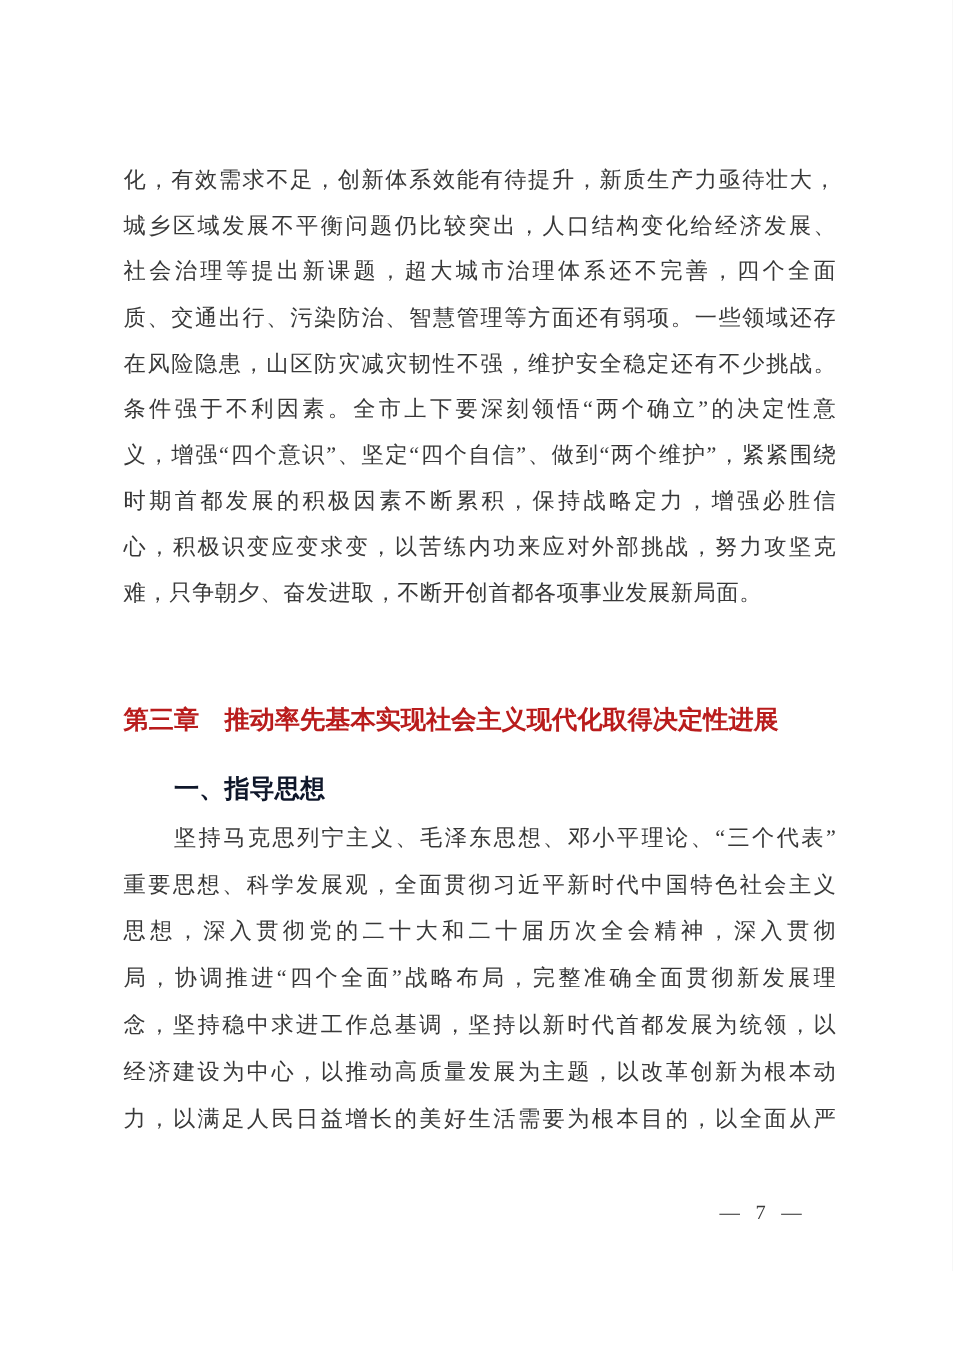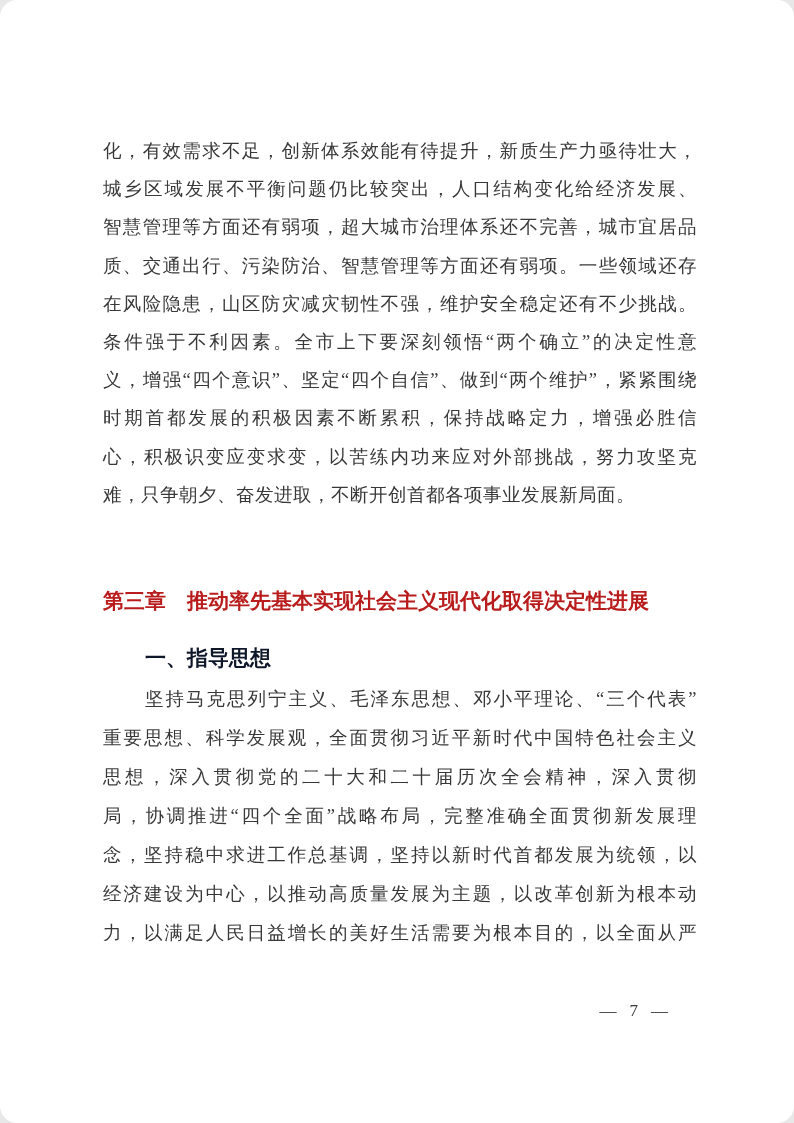--- a/index.html
+++ b/index.html
@@ -5,21 +5,20 @@
   html, body { margin: 0; padding: 0; background: #e8e8e8; }
   .page {
     position: relative;
     width: 794px;
     height: 1123px;
     margin: 0 auto;
     background: #ffffff;
     color: #333333;
     font-family: "Liberation Serif", "DejaVu Serif", serif;
     overflow: hidden;
-    border-radius: 17px;
   }
   .textblock {
     position: absolute;
     left: 103px;
     width: 594px;
   }
   #block-ab { top: 132px; }
   #block-ab .line { height: 38.2px; line-height: 38.2px; }
   #block-c { top: 680px; }
   #block-c .line { height: 39px; line-height: 39px; }
@@ -74,21 +73,21 @@
 </style>
 </head>
 <body>
 
 <div class="page">
 
   <div class="textblock" id="block-ab">
     <div class="para">
       <div class="line j">化，有效需求不足，创新体系效能有待提升，新质生产力亟待壮大，</div>
       <div class="line j">城乡区域发展不平衡问题仍比较突出，人口结构变化给经济发展、</div>
-      <div class="line j">智慧管理等方面还有弱项，超大城市治理体系还不完善，城市宜居品</div>
+      <div class="line j">社会治理等提出新课题，超大城市治理体系还不完善，四个全面</div>
       <div class="line j">质、交通出行、污染防治、智慧管理等方面还有弱项。一些领域还存</div>
       <div class="line j">在风险隐患，山区防灾减灾韧性不强，维护安全稳定还有不少挑战。</div>
     </div>
     <div class="para">
       <div class="line j">条件强于不利因素。全市上下要深刻领悟“两个确立”的决定性意</div>
       <div class="line j">义，增强“四个意识”、坚定“四个自信”、做到“两个维护”，紧紧围绕</div>
       <div class="line j">时期首都发展的积极因素不断累积，保持战略定力，增强必胜信</div>
       <div class="line j">心，积极识变应变求变，以苦练内功来应对外部挑战，努力攻坚克</div>
       <div class="line">难，只争朝夕、奋发进取，不断开创首都各项事业发展新局面。</div>
     </div>

